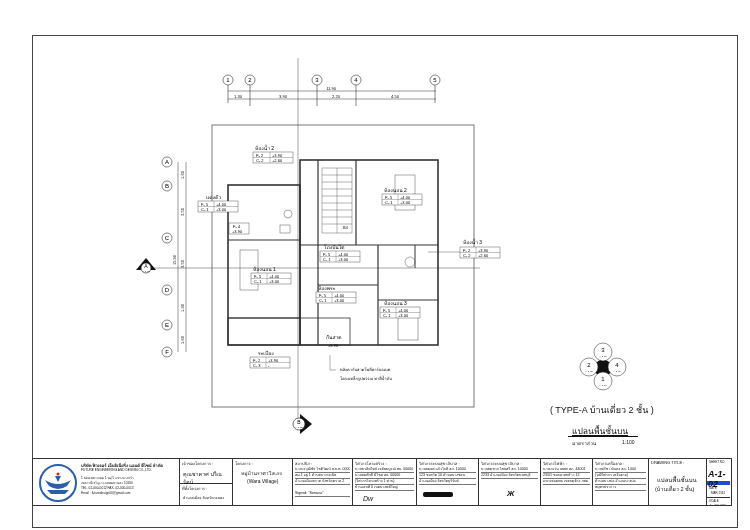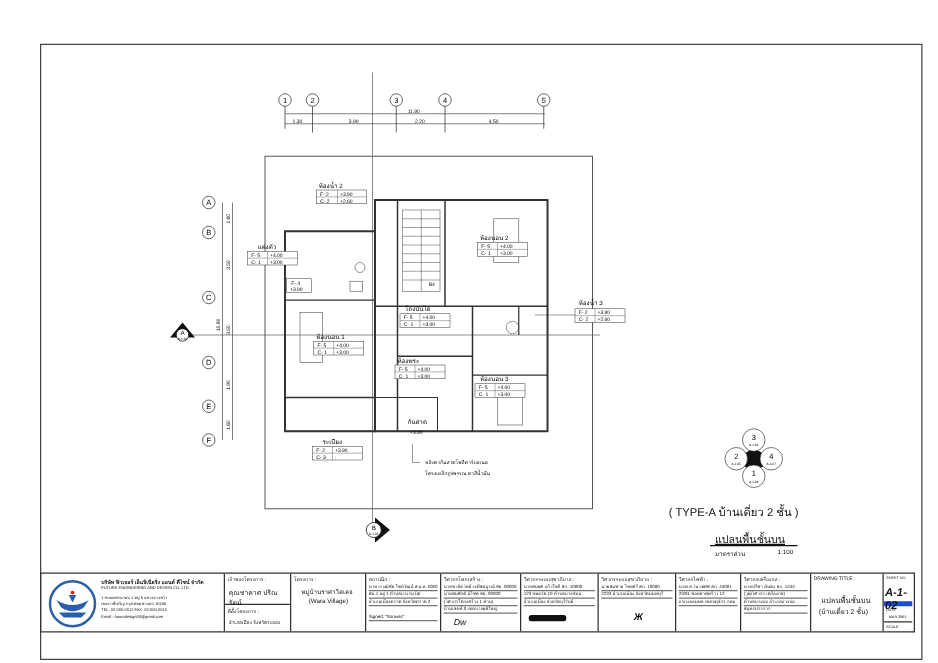--- a/index.html
+++ b/index.html
@@ -276,21 +276,21 @@
     <text x="603" y="357" font-size="2.5">A-1-06</text>
     <text x="589" y="367">2</text>
     <text x="589" y="372" font-size="2.5">A-1-05</text>
     <text x="617" y="367">4</text>
     <text x="617" y="372" font-size="2.5">A-1-07</text>
     <text x="603" y="381">1</text>
     <text x="603" y="386" font-size="2.5">A-1-04</text>
   </g>
 </svg>
 
-<div class="plan-title" style="left:535px;top:403px;">( TYPE-A บ้านเดี่ยว 2 ชั้น )</div>
+<div class="plan-title" style="left:550px;top:403px;">( TYPE-A บ้านเดี่ยว 2 ชั้น )</div>
 <div class="plan-sub" style="left:572px;top:424px;">แปลนพื้นชั้นบน</div>
 <div style="position:absolute;left:568px;top:436px;width:70px;border-top:1px solid #111;"></div>
 <div class="scale" style="left:572px;top:439px;">มาตราส่วน</div>
 <div class="scale" style="left:622px;top:439px;">1:100</div>
 
 <div class="tb">
   <div class="cell" style="width:147px;">
     <div class="logo">
       <svg width="34" height="34" viewBox="0 0 34 34">
         <path d="M4 14 Q17 22 30 14 L26 20 Q17 26 8 20 Z" fill="#2d5fa8"></path>

